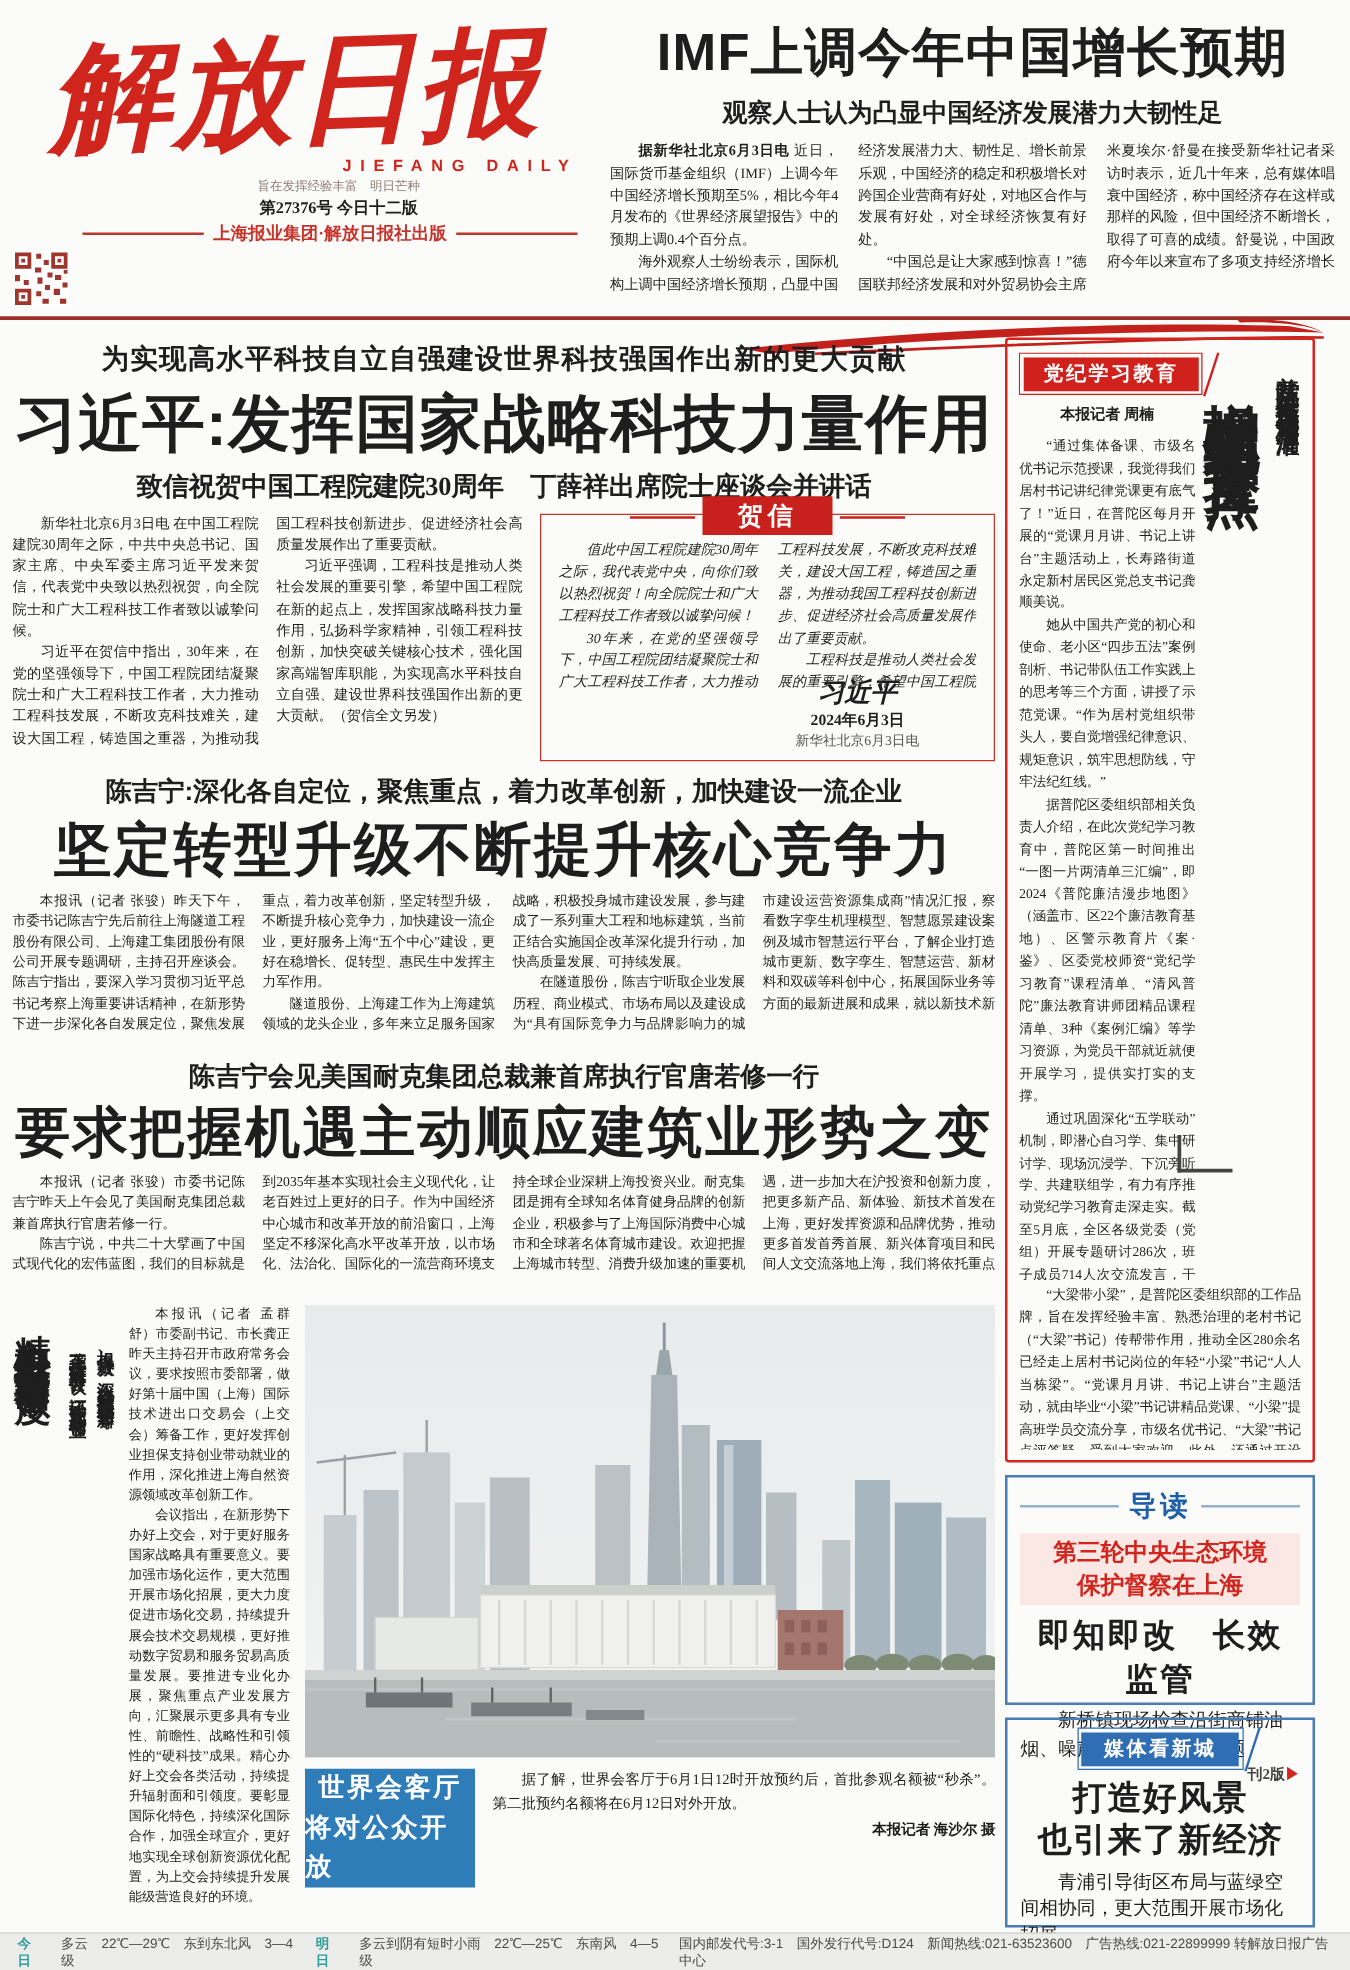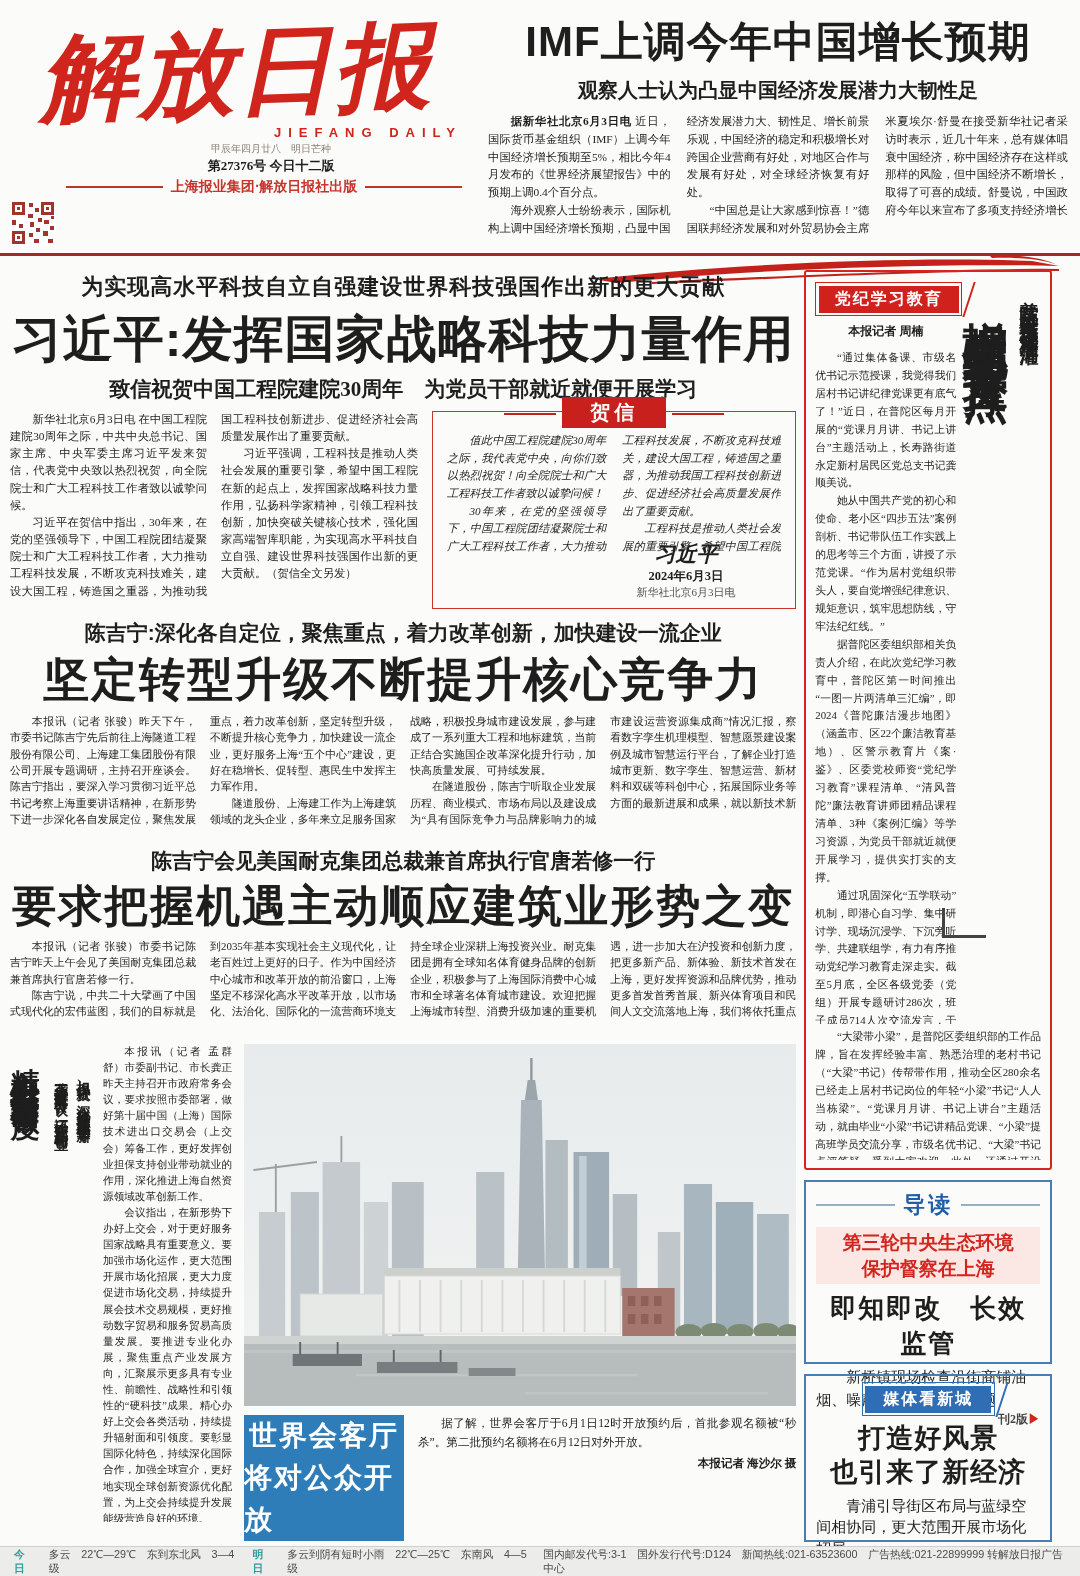--- a/index.html
+++ b/index.html
@@ -82,21 +82,21 @@
           line-height:1.05; letter-spacing:3px; }
   .expo-sub { writing-mode:vertical-lr; text-orientation:upright; font-size:14px;
           font-weight:bold; line-height:1.45; padding-top:26px; letter-spacing:2px; }
   .expo-sub div { margin:0 2px; }
   .expo-body { flex:1; font-size:10.6px; line-height:1.52; text-align:justify; overflow:hidden; }
 
   .photo-wrap { flex:1; }
   .photo { width:100%; height:362px; display:block; background:#dfe3e4; }
   .caption-row { display:flex; gap:14px; margin-top:9px; }
   .photo-label { background:#2e7cb8; color:#fff; font-family:"Liberation Sans",sans-serif;
-          font-weight:bold; font-size:28px; width:160px; min-height:88px; display:flex;
+          font-weight:bold; font-size:21px; width:136px; min-height:88px; display:flex;
           flex-direction:column; align-items:center; justify-content:center; line-height:1.5;
           letter-spacing:2px; }
   .caption-text { flex:1; font-size:11.6px; line-height:1.62; text-align:justify; }
   .credit { text-align:right; font-weight:bold; font-size:11.6px; margin-top:2px; }
 
   
   .party-box { border:2.5px solid #d6251f; border-radius:3px; padding:10px 9px 8px;
           height:900px; display:flex; flex-direction:column; position:relative; }
   .party-top { display:flex; height:742px; overflow:hidden; }
   .party-left { width:148px; padding-right:7px; }
@@ -155,21 +155,21 @@
 </style>
 </head>
 <body>
 
 <div class="page">
 
   <header class="masthead">
     <div class="brand">
       <div class="logo">解放日报</div>
       <div class="brand-eng">JIEFANG DAILY</div>
-      <div class="date-l2">甲辰年四月廿八　明日芒种</div>
+      <div class="date-l2">旨在发挥经验丰富　明日芒种</div>
       <div class="date-l3">第27376号 今日十二版</div>
       <div class="pub-line">
         <span class="rule"></span>
         <span>上海报业集团·解放日报社出版</span>
         <span class="rule"></span>
       </div>
       <svg class="qr" viewBox="0 0 46 46">
         <rect width="46" height="46" fill="#fff"></rect>
         <g fill="#a0352c">
           <rect x="2" y="2" width="13" height="13"></rect>
@@ -217,21 +217,21 @@
   </header>
 
   <div class="head-rule"></div>
 
   <main class="content">
     <section class="left-col">
 
       <article>
         <div class="kicker k1">为实现高水平科技自立自强建设世界科技强国作出新的更大贡献</div>
         <h1 class="headline-xi">习近平:发挥国家战略科技力量作用</h1>
-        <div class="subhead s1">致信祝贺中国工程院建院30周年　为党员干部就近就便开展学习</div>
+        <div class="subhead s1">致信祝贺中国工程院建院30周年　丁薛祥出席院士座谈会并讲话</div>
         <div class="xi-row">
           <div class="xi-body">
             <p class="news-p">新华社北京6月3日电 在中国工程院建院30周年之际，中共中央总书记、国家主席、中央军委主席习近平发来贺信，代表党中央致以热烈祝贺，向全院院士和广大工程科技工作者致以诚挚问候。</p>
             <p class="news-p">习近平在贺信中指出，30年来，在党的坚强领导下，中国工程院团结凝聚院士和广大工程科技工作者，大力推动工程科技发展，不断攻克科技难关，建设大国工程，铸造国之重器，为推动我国工程科技创新进步、促进经济社会高质量发展作出了重要贡献。</p>
             <p class="news-p">习近平强调，工程科技是推动人类社会发展的重要引擎，希望中国工程院在新的起点上，发挥国家战略科技力量作用，弘扬科学家精神，引领工程科技创新，加快突破关键核心技术，强化国家高端智库职能，为实现高水平科技自立自强、建设世界科技强国作出新的更大贡献。（贺信全文另发）</p>
 
           </div>
 
           <aside class="hexin-box">
             <div class="ribbon">贺信</div>

